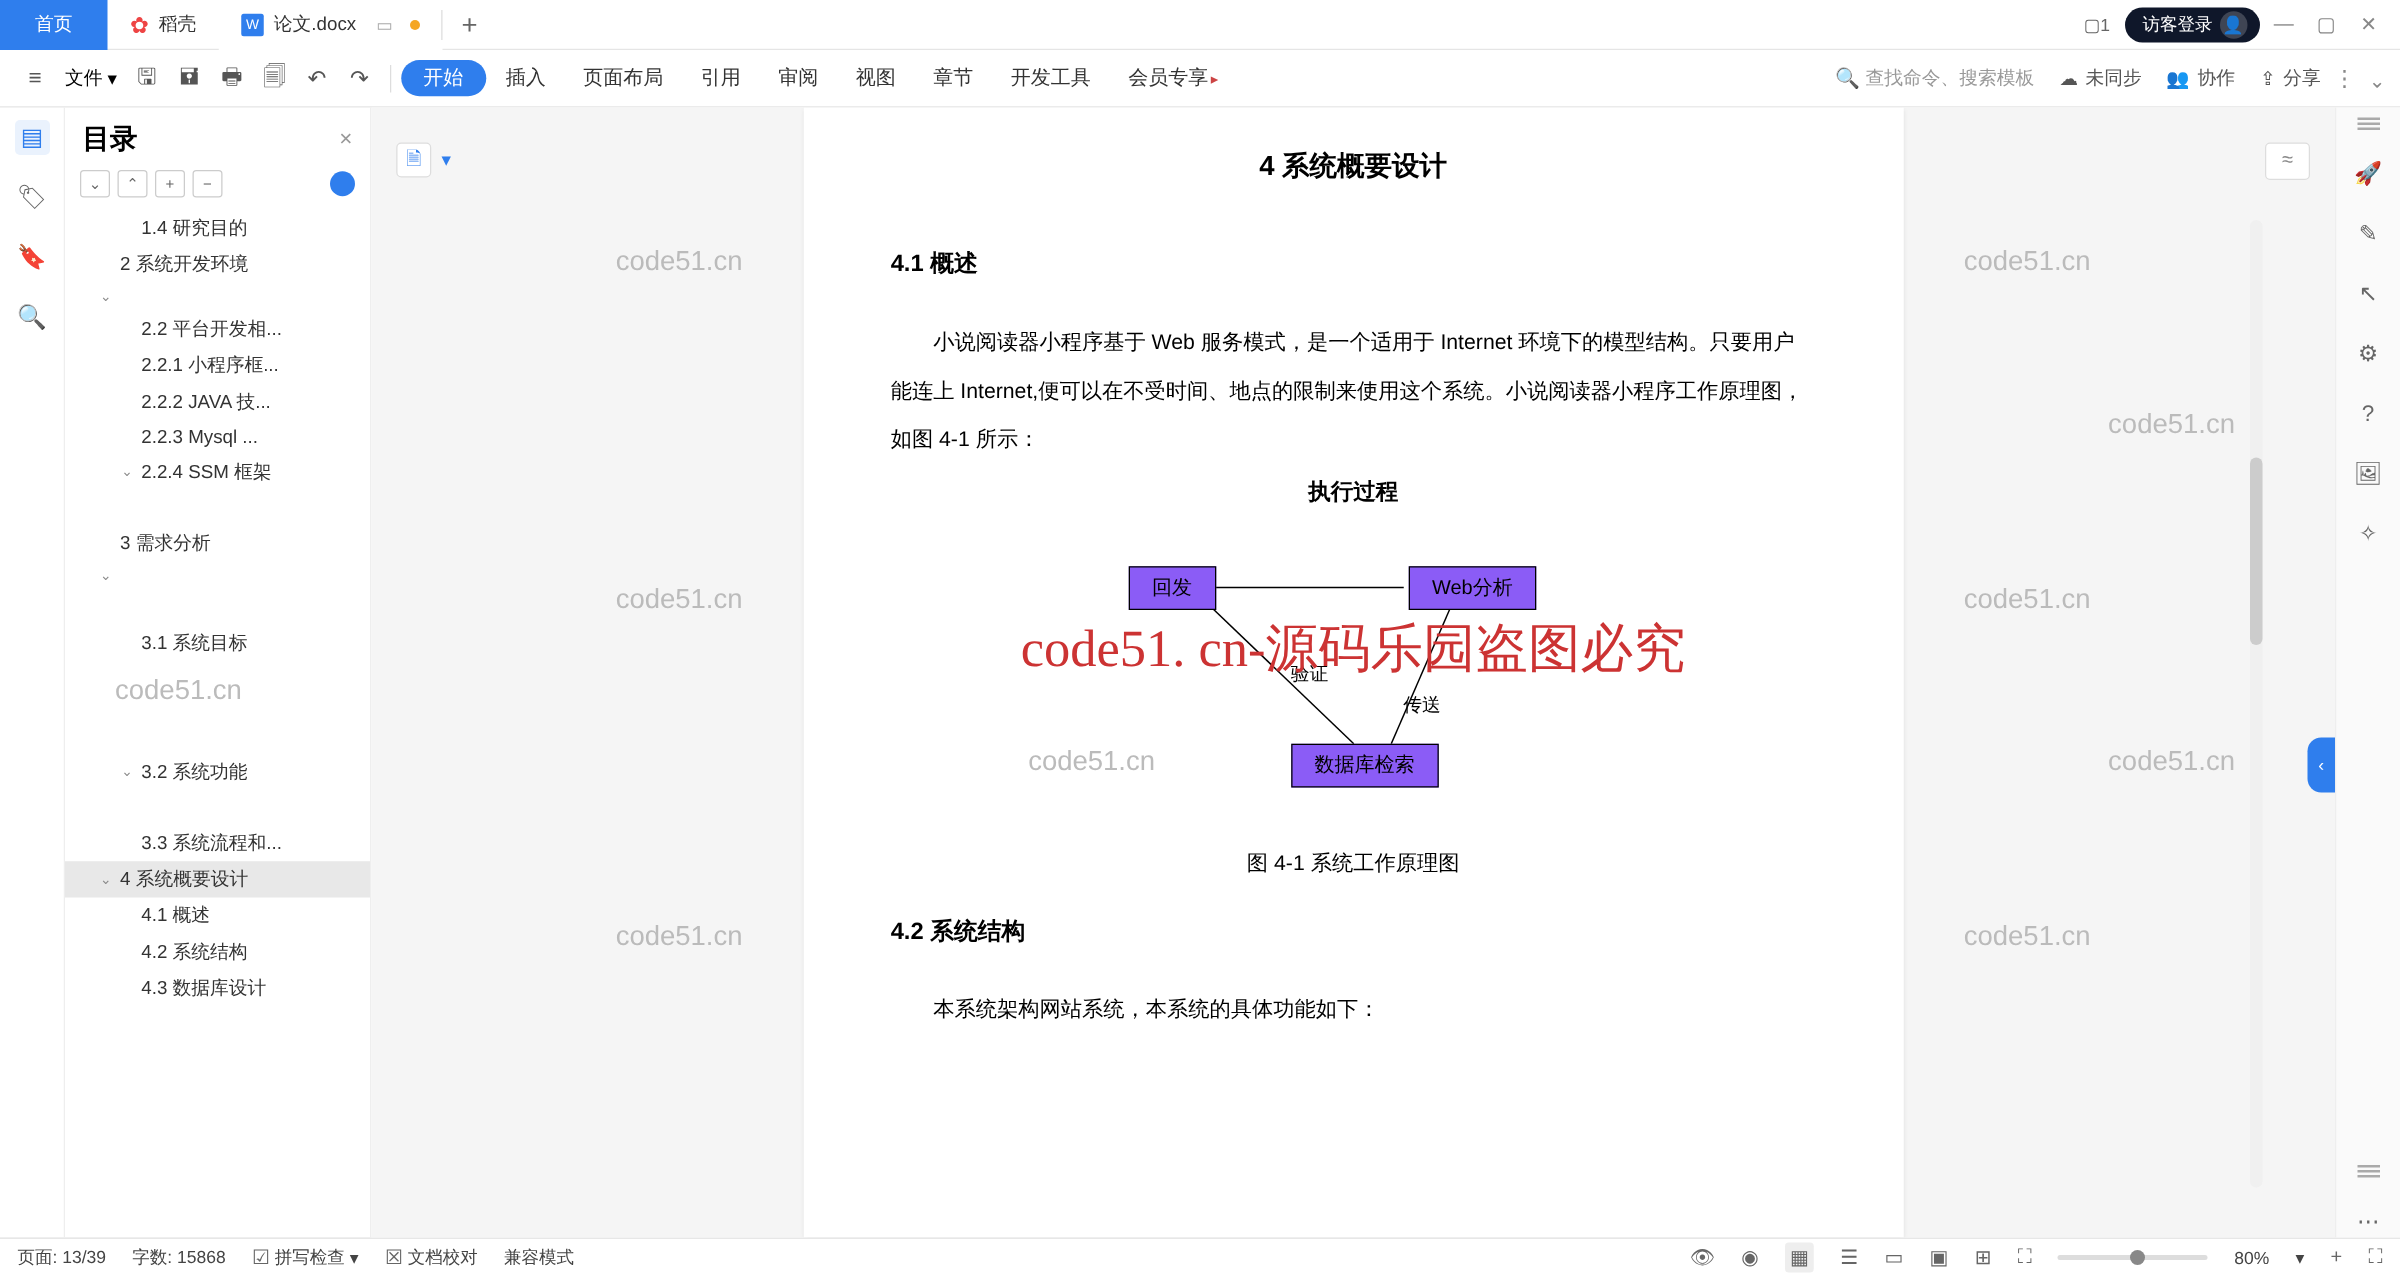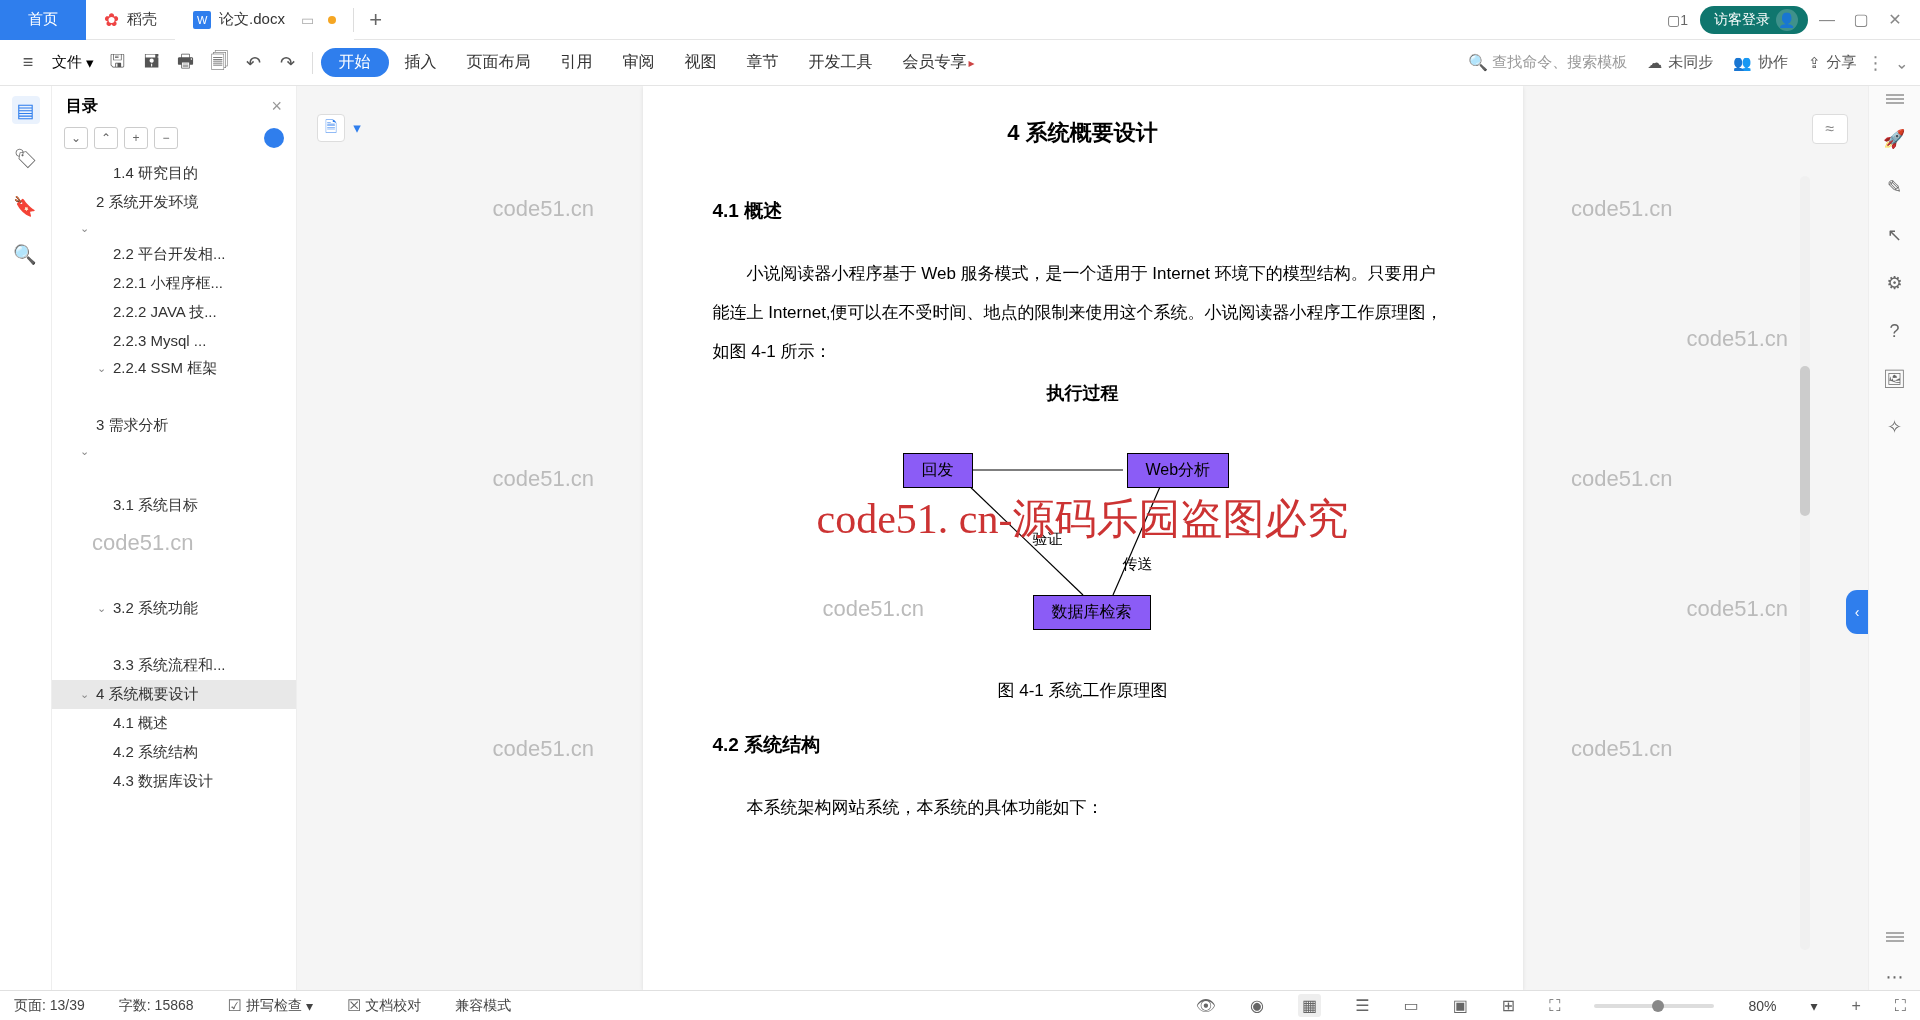--- a/index.html
+++ b/index.html
@@ -10,21 +10,21 @@
 .tab.daoke { color:#333; }
 .tab.daoke .ico { color:#e44; font-size:18px; }
 .tab.doc { background:#fff; color:#333; position:relative; }
 .tab.doc::after { content:""; position:absolute; right:0; top:8px; bottom:8px; width:1px; background:#ddd; }
 .doc-ico { width:18px; height:18px; background:#2f7eed; color:#fff; font-size:11px; display:flex; align-items:center; justify-content:center; border-radius:2px; }
 .tab .status { width:8px; height:8px; border-radius:50%; background:#f5a623; margin-left:6px; }
 .tab .screen-ico { color:#aaa; font-size:14px; margin-left:8px; }
 .tab-add { padding:0 15px; color:#666; font-size:22px; cursor:pointer; }
 .title-right { margin-left:auto; display:flex; align-items:center; gap:4px; padding-right:10px; }
 .tr-btn { padding:4px 8px; color:#666; cursor:pointer; font-size:14px; }
-.login-pill { background:#0f766e; color:#fff; border-radius:14px; padding:3px 10px 3px 14px; display:flex; align-items:center; gap:6px; font-size:14px; }
+.login-pill { background:#0f172a; color:#fff; border-radius:14px; padding:3px 10px 3px 14px; display:flex; align-items:center; gap:6px; font-size:14px; }
 .login-pill .avatar { width:22px; height:22px; background:#fff3; border-radius:50%; display:flex; align-items:center; justify-content:center; }
 .win-btn { width:30px; height:30px; display:flex; align-items:center; justify-content:center; color:#888; cursor:pointer; }
 
 .toolbar { height:46px; display:flex; align-items:center; padding:0 12px; border-bottom:1px solid #e5e5e5; gap:2px; }
 .tool-ico { width:32px; height:32px; display:flex; align-items:center; justify-content:center; color:#555; cursor:pointer; font-size:18px; }
 .file-btn { display:flex; align-items:center; gap:4px; font-size:15px; padding:4px 6px; cursor:pointer; }
 .tool-sep { width:1px; height:22px; background:#ddd; margin:0 6px; }
 .menu-item { padding:4px 14px; font-size:16px; color:#333; cursor:pointer; border-radius:4px; }
 .menu-item.active { background:#2f7eed; color:#fff; border-radius:15px; padding:4px 18px; }
 .vip-caret { color:#c44; font-size:12px; margin-left:2px; }
@@ -35,21 +35,21 @@
 .more-dots { font-size:18px; color:#888; cursor:pointer; margin:0 8px; }
 .chev-up { font-size:16px; color:#888; cursor:pointer; transform:rotate(180deg); }
 
 .main { display:flex; height:calc(1020px - 40px - 46px - 30px); }
 .iconbar { width:52px; border-right:1px solid #eee; display:flex; flex-direction:column; align-items:center; padding-top:10px; gap:20px; }
 .iconbar .ib { width:28px; height:28px; display:flex; align-items:center; justify-content:center; color:#666; cursor:pointer; font-size:19px; }
 .iconbar .ib.active { color:#2f7eed; background:#eaf2fd; border-radius:4px; }
 
 .toc-panel { width:245px; border-right:1px solid #eee; display:flex; flex-direction:column; }
 .toc-head { display:flex; align-items:center; padding:10px 14px 6px; }
-.toc-title { font-size:16px; font-weight:bold; }
+.toc-title { font-size:22px; font-weight:bold; }
 .toc-close { margin-left:auto; color:#999; cursor:pointer; font-size:18px; }
 .toc-tools { display:flex; gap:6px; padding:4px 12px 10px; align-items:center; }
 .toc-tbtn { width:24px; height:22px; border:1px solid #ccc; border-radius:3px; display:flex; align-items:center; justify-content:center; font-size:12px; color:#666; cursor:pointer; }
 .toc-dot { margin-left:auto; width:20px; height:20px; border-radius:50%; background:#2f7eed; cursor:pointer; }
 .toc-list { flex:1; overflow:auto; font-size:15px; color:#333; }
 .toc-item { padding:5px 10px 5px 18px; cursor:pointer; white-space:nowrap; overflow:hidden; text-overflow:ellipsis; display:flex; align-items:center; gap:4px; }
 .toc-item.l1 { padding-left:28px; }
 .toc-item.l2 { padding-left:45px; }
 .toc-item.active { background:#e8e8e8; }
 .toc-item .chev { color:#888; font-size:11px; width:12px; }
@@ -73,21 +73,21 @@
 .wm { position:absolute; color:#bbb; font-size:22px; font-family:Arial; }
 
 .rightbar { width:52px; border-left:1px solid #eee; display:flex; flex-direction:column; align-items:center; padding-top:8px; gap:22px; background:#fafafa; }
 .rightbar .rb { width:26px; height:26px; display:flex; align-items:center; justify-content:center; color:#666; cursor:pointer; font-size:18px; }
 .rightbar .handle { width:18px; height:10px; display:flex; flex-direction:column; gap:2px; cursor:pointer; }
 .rightbar .handle span { height:2px; background:#aaa; }
 .side-tab { position:absolute; right:52px; top:590px; width:22px; height:44px; background:#2f7eed; border-radius:11px 0 0 11px; display:flex; align-items:center; justify-content:center; color:#fff; cursor:pointer; font-size:14px; }
 .vscroll { position:absolute; right:58px; top:90px; width:10px; bottom:40px; background:#f0f0f0; border-radius:5px; }
 .vthumb { position:absolute; top:190px; width:10px; height:150px; background:#ccc; border-radius:5px; }
 
-.statusbar { height:30px; border-top:1px solid #e0e0e0; display:flex; align-items:center; padding:0 14px; font-size:14px; color:#444; gap:34px; background:#fff; }
+.statusbar { height:30px; border-top:1px solid #e0e0e0; display:flex; align-items:center; padding:0 14px; font-size:14px; color:#444; gap:21px; background:#fff; }
 .sb-item { display:flex; align-items:center; gap:4px; cursor:pointer; }
 .sb-sep { flex:1; }
 .sb-ico { color:#666; font-size:16px; }
 .zoom-slider { width:120px; height:4px; background:#ddd; border-radius:2px; position:relative; }
 .zoom-thumb { position:absolute; left:48%; top:-4px; width:12px; height:12px; background:#888; border-radius:50%; }
 svg line { stroke:#000; stroke-width:1.2; }
 </style>
 </head>
 <body>
 

